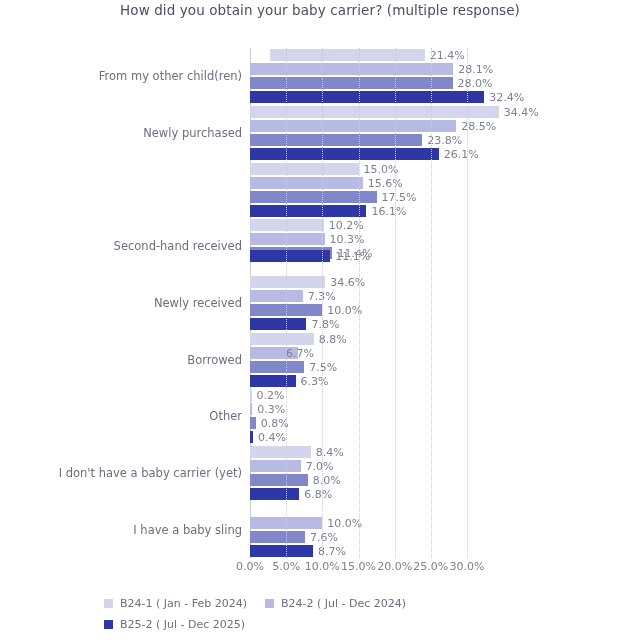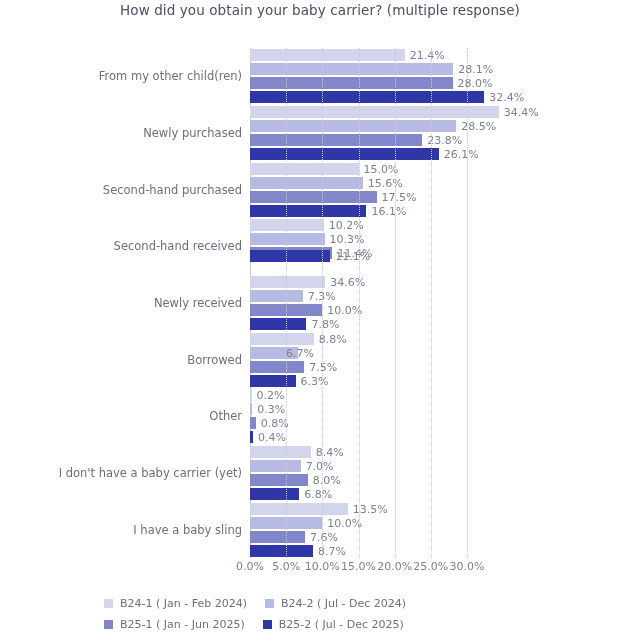--- a/index.html
+++ b/index.html
@@ -139,21 +139,21 @@
 <body>
 
 <div id="chart-root">
 
   <div class="chart-title">How did you obtain your baby carrier? (multiple response)</div>
 
   <div class="plot" id="plot">
     <div class="axis-baseline"></div>
   <div class="group" style="top: 0px; height: 56.6667px;">
         <div class="cat-label">From my other child(ren)</div>
-        <div class="barrow" style="top: 1.33333px; right: 0px;">
+        <div class="barrow" style="top: 1.33333px; right: 0px; margin-left: 20px;">
           <div class="bar" style="width: 154.793px; background: rgb(211, 213, 237);"></div>
           <div class="bar-value" style="left: 154.793px;">21.4%</div>
         </div>
         <div class="barrow" style="top: 15.3333px; right: 0px;">
           <div class="bar" style="width: 203.257px; background: rgb(183, 187, 228);"></div>
           <div class="bar-value" style="left: 203.257px;">28.1%</div>
         </div>
         <div class="barrow" style="top: 29.3333px; right: 0px;">
           <div class="bar" style="width: 202.533px; background: rgb(130, 135, 202);"></div>
           <div class="bar-value" style="left: 202.533px;">28.0%</div>
@@ -176,21 +176,20 @@
         <div class="barrow" style="top: 29.3333px; right: 0px;">
           <div class="bar" style="width: 172.153px; background: rgb(130, 135, 202);"></div>
           <div class="bar-value" style="left: 172.153px;">23.8%</div>
         </div>
         <div class="barrow" style="top: 43.3333px; right: 0px;">
           <div class="bar" style="width: 188.79px; background: rgb(47, 55, 166);"></div>
           <div class="bar-value" style="left: 188.79px;">26.1%</div>
         </div>
       </div>
       <div class="group" style="top: 113.333px; height: 56.6667px;">
-        <div class="cat-label">Second-hand purchased</div>
         <div class="barrow" style="top: 1.33333px; right: 0px;">
           <div class="bar" style="width: 108.5px; background: rgb(211, 213, 237);"></div>
           <div class="bar-value" style="left: 108.5px;">15.0%</div>
         </div>
         <div class="barrow" style="top: 15.3333px; right: 0px;">
           <div class="bar" style="width: 112.84px; background: rgb(183, 187, 228);"></div>
           <div class="bar-value" style="left: 112.84px;">15.6%</div>
         </div>
         <div class="barrow" style="top: 29.3333px; right: 0px;">
           <div class="bar" style="width: 126.583px; background: rgb(130, 135, 202);"></div>
@@ -291,24 +290,20 @@
           <div class="bar" style="width: 57.8667px; background: rgb(130, 135, 202);"></div>
           <div class="bar-value" style="left: 57.8667px;">8.0%</div>
         </div>
         <div class="barrow" style="top: 43.3333px; right: 0px;">
           <div class="bar" style="width: 49.1867px; background: rgb(47, 55, 166);"></div>
           <div class="bar-value" style="left: 49.1867px;">6.8%</div>
         </div>
       </div>
       <div class="group" style="top: 453.333px; height: 56.6667px;">
         <div class="cat-label">I have a baby sling</div>
-        <div class="barrow" style="top: 1.33333px; right: 0px;">
-          <div class="bar" style="width: 97.65px; background: rgb(211, 213, 237);"></div>
-          <div class="bar-value" style="left: 97.65px;">13.5%</div>
-        </div>
         <div class="barrow" style="top: 15.3333px; right: 0px;">
           <div class="bar" style="width: 72.3333px; background: rgb(183, 187, 228);"></div>
           <div class="bar-value" style="left: 72.3333px;">10.0%</div>
         </div>
         <div class="barrow" style="top: 29.3333px; right: 0px;">
           <div class="bar" style="width: 54.9733px; background: rgb(130, 135, 202);"></div>
           <div class="bar-value" style="left: 54.9733px;">7.6%</div>
         </div>
         <div class="barrow" style="top: 43.3333px; right: 0px;">
           <div class="bar" style="width: 62.93px; background: rgb(47, 55, 166);"></div>
@@ -336,22 +331,18 @@
   <div class="legend" id="legend">
       <div class="legend-item">
         <span class="legend-swatch" style="background: rgb(211, 213, 237);"></span>
         <span class="legend-label">B24-1 ( Jan - Feb 2024)</span>
       </div>
       <div class="legend-item">
         <span class="legend-swatch" style="background: rgb(183, 187, 228);"></span>
         <span class="legend-label">B24-2 ( Jul - Dec 2024)</span>
       </div>
       <div class="legend-item">
-        <span class="legend-swatch" style="background: rgb(130, 135, 202);"></span>
-        <span class="legend-label">B25-1 ( Jan - Jun 2025)</span>
-      </div>
-      <div class="legend-item">
         <span class="legend-swatch" style="background: rgb(47, 55, 166);"></span>
         <span class="legend-label">B25-2 ( Jul - Dec 2025)</span>
       </div>
     </div>
 
 </div>
 
 </body></html>

